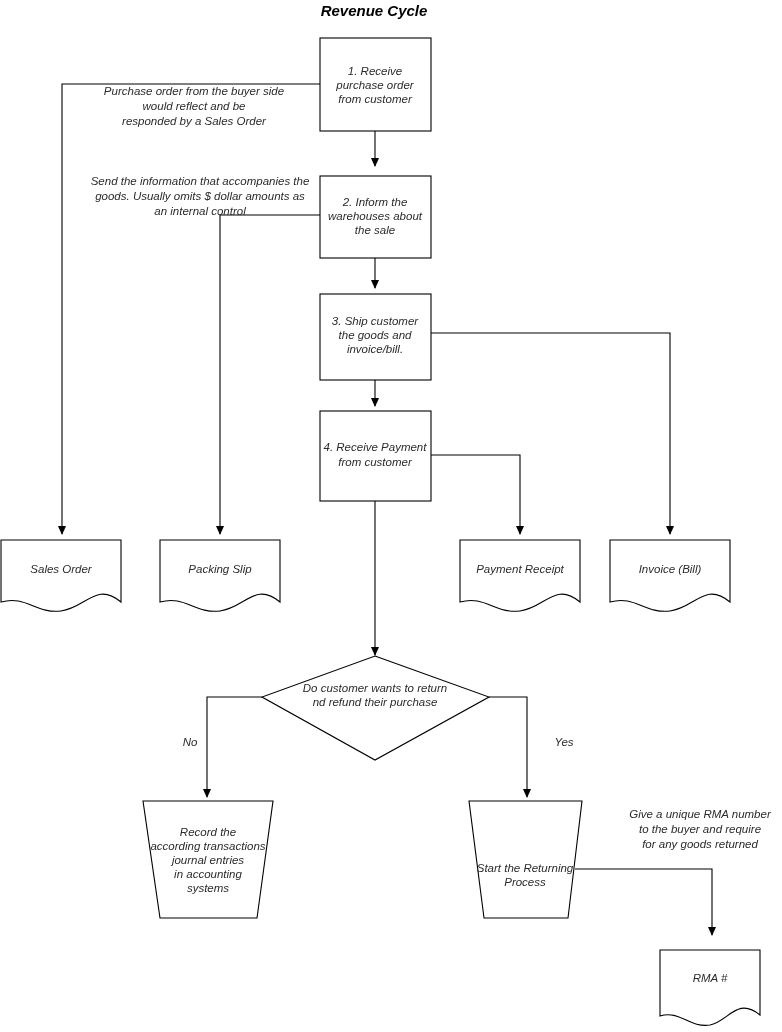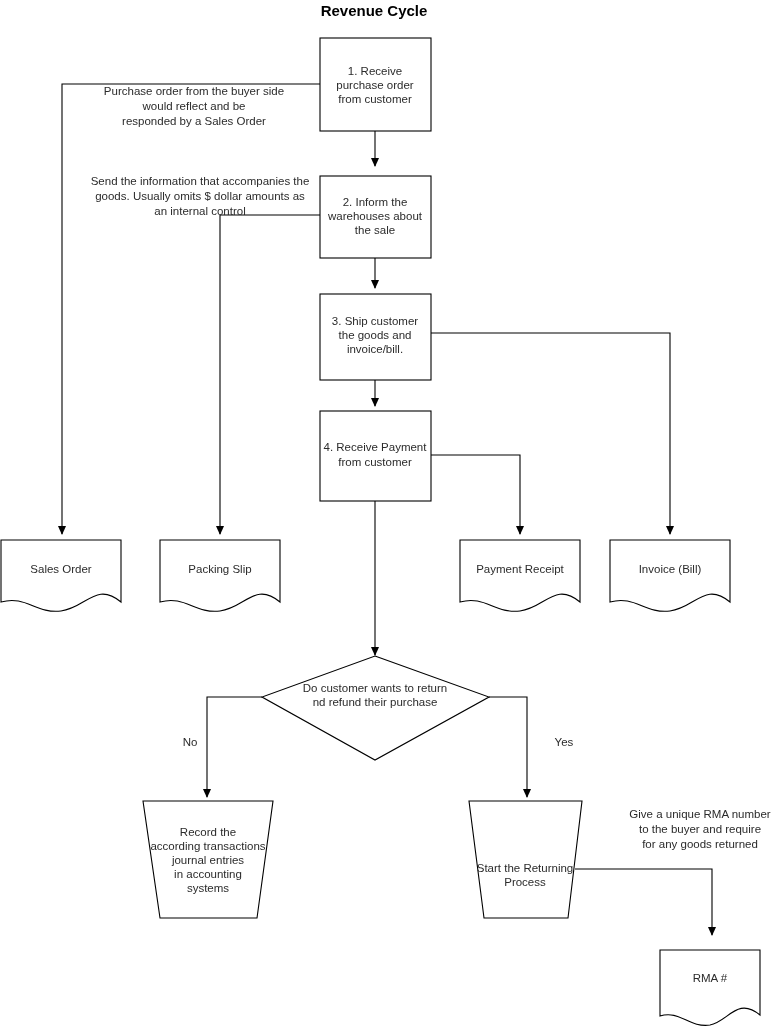--- a/index.html
+++ b/index.html
@@ -10,20 +10,21 @@
   body {
     width: 782px;
     height: 1032px;
     font-family: "Liberation Sans", sans-serif;
     overflow: hidden;
   }
   #diagram-root {
     position: relative;
     width: 782px;
     height: 1032px;
+    font-style: italic;
   }
   svg.flow {
     position: absolute;
     top: 0;
     left: 0;
     width: 782px;
     height: 1032px;
   }
   .shape-stroke {
     fill: #ffffff;

